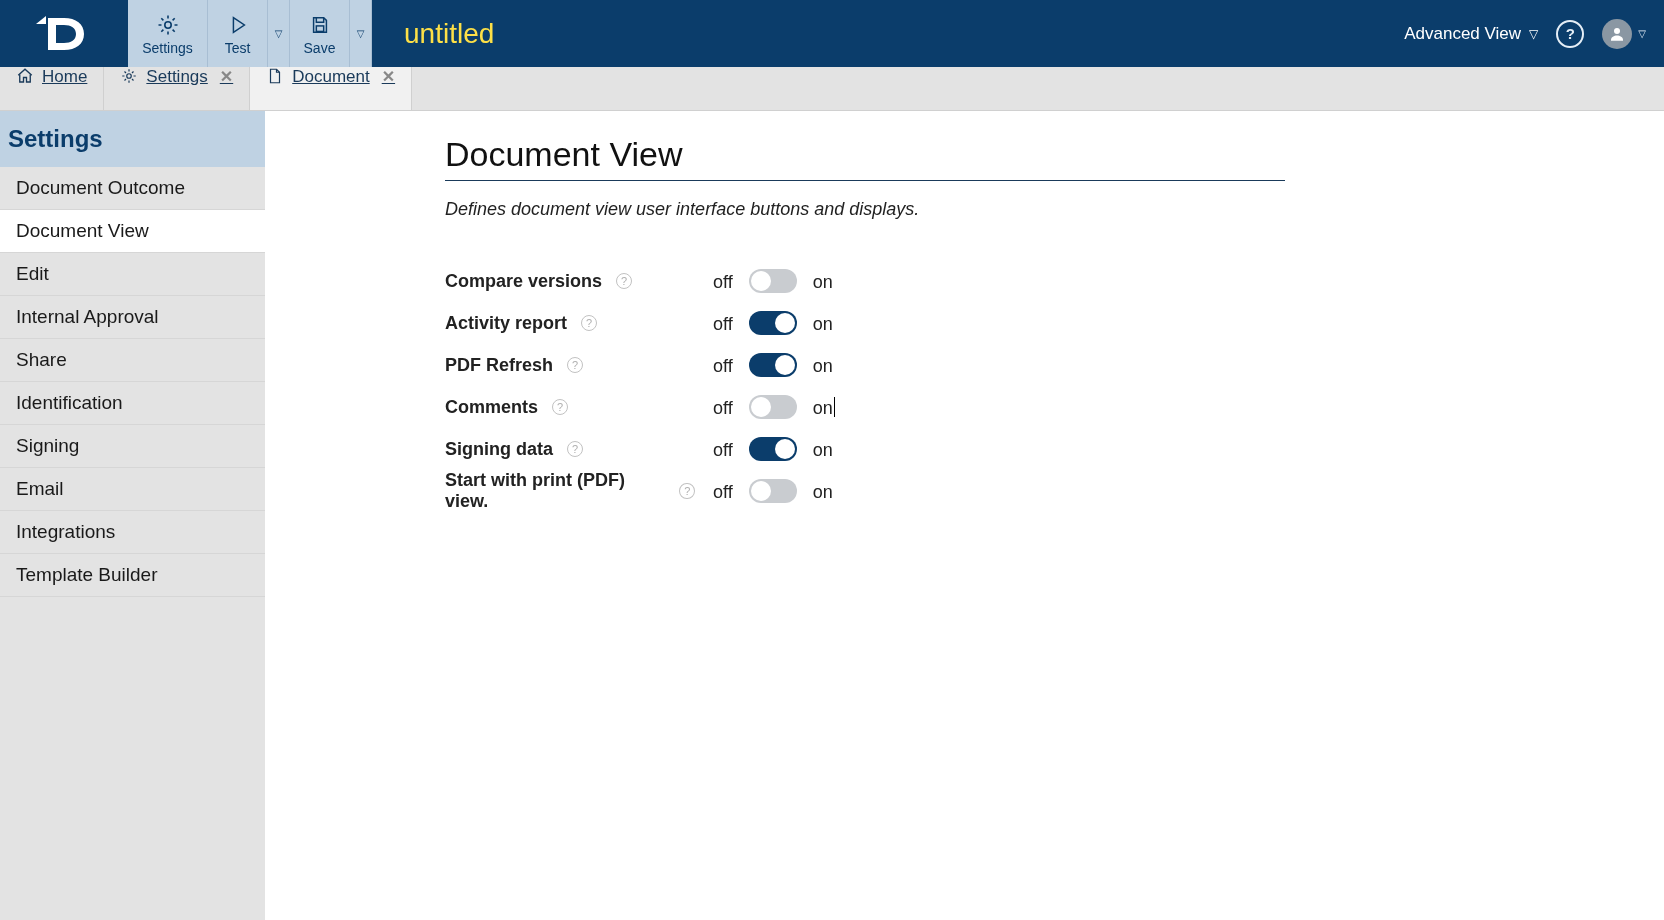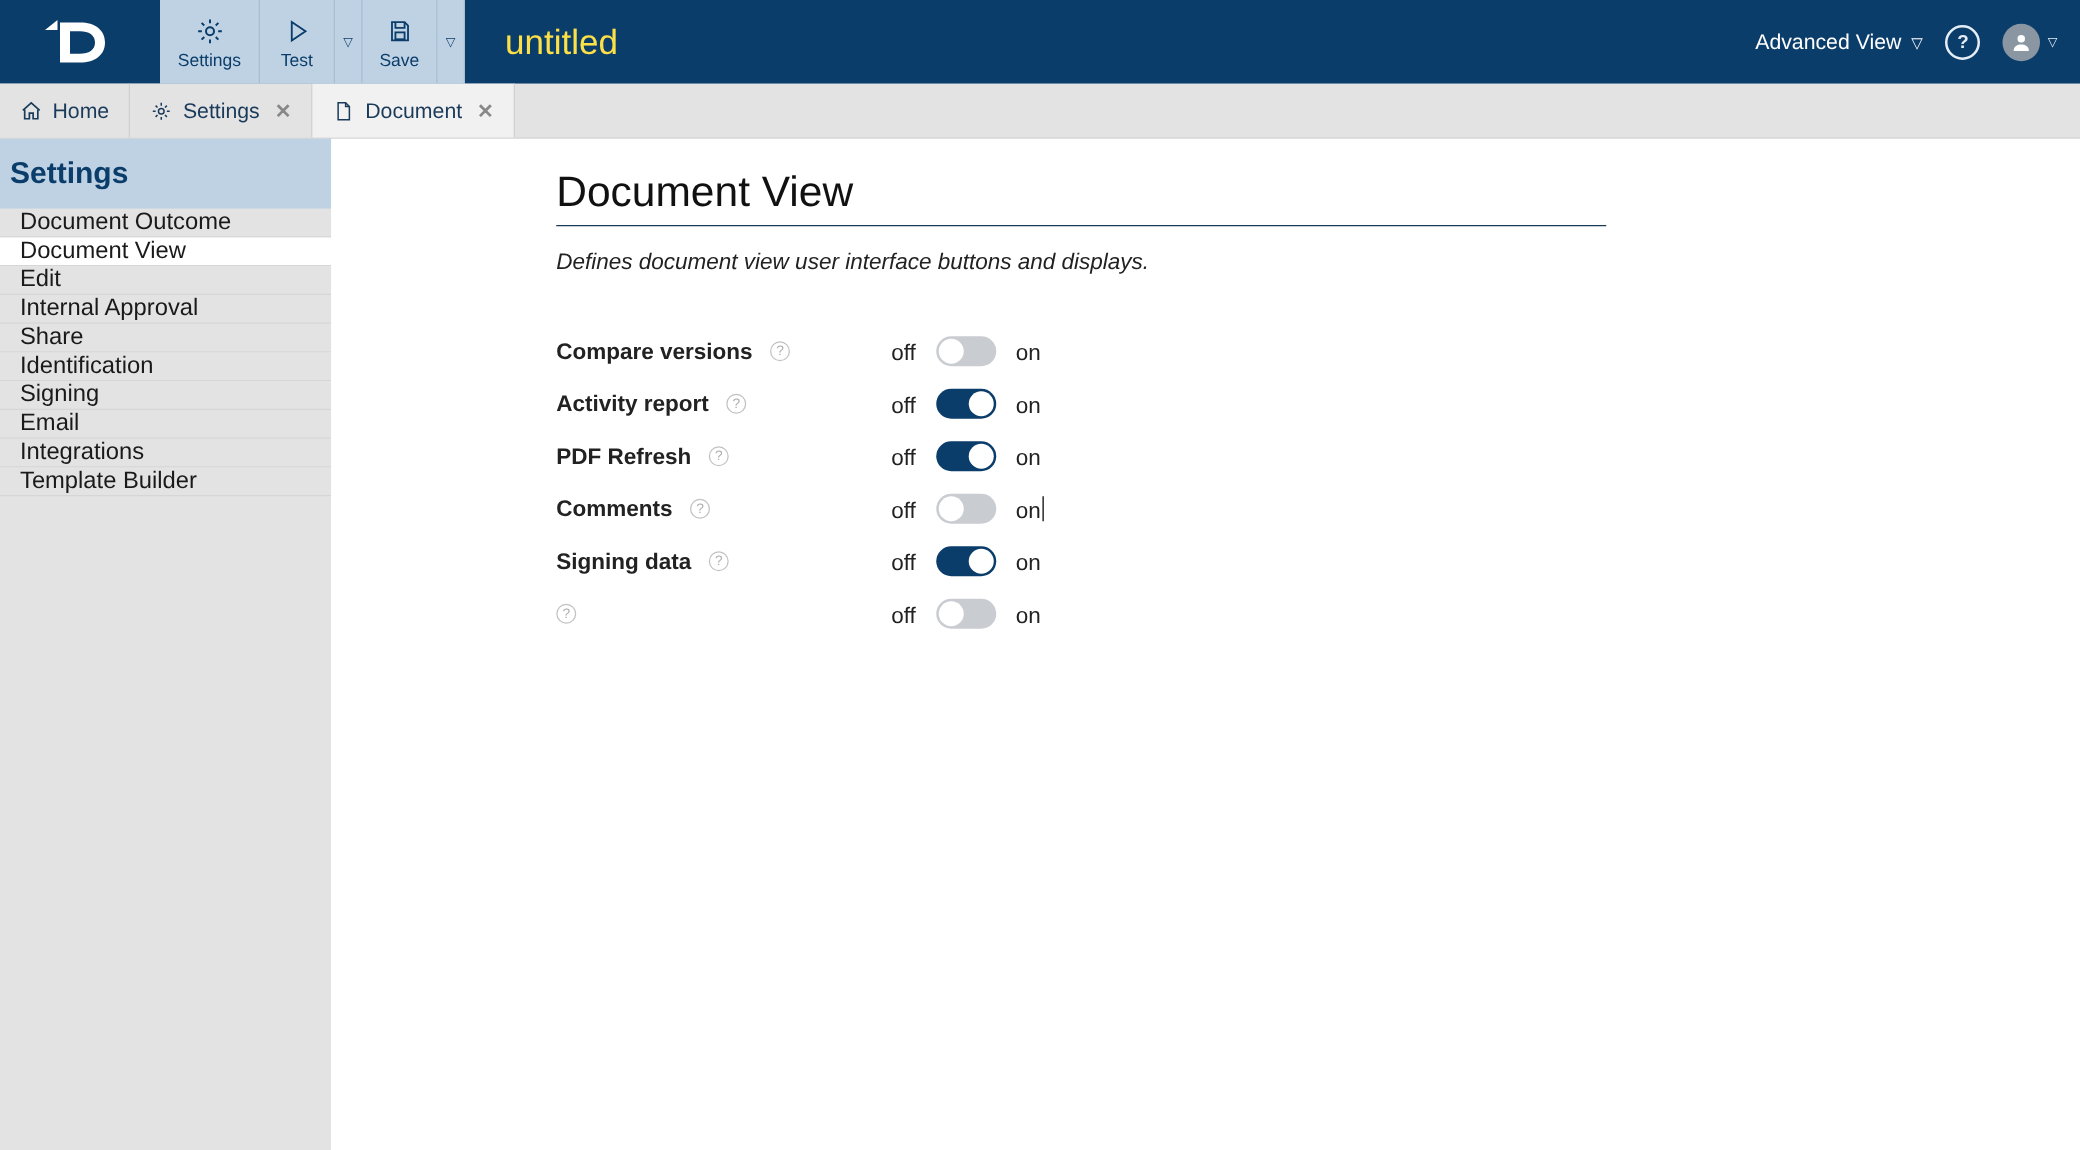--- a/index.html
+++ b/index.html
@@ -109,28 +109,29 @@
 
 .tabstrip {
   height: 44px;
   background: #e3e3e3;
   border-bottom: 1px solid #d0d0d0;
   display: flex;
   align-items: stretch;
 }
 .tab {
   display: flex;
-  align-items: center;
+  align-items: flex-start;
   gap: 8px;
   padding: 0 16px;
   border-right: 1px solid #d0d0d0;
   font-size: 17px;
   color: #1a3a5a;
   cursor: pointer;
   background:#e3e3e3;
+  text-decoration:underline;
 }
 .tab.light { background:#f1f1f1; }
 .tab .close-x {
   color:#888; font-weight:bold; font-size:16px;
   margin-left:4px; cursor:pointer;
 }
 .tab svg { width:18px; height:18px; }
 
 
 .body {
@@ -144,21 +145,21 @@
   flex-direction: column;
 }
 .sidebar-header {
   background: #bfd2e3;
   color: #0b3d6b;
   font-size: 24px;
   font-weight: 700;
   padding: 14px 8px;
 }
 .sidebar-item {
-  padding: 0 16px;
+  padding: 10px 16px;
   font-size: 19px;
   color: #1a1a1a;
   border-bottom: 1px solid #d6d6d6;
   cursor: pointer;
   background:#e3e3e3;
 }
 .sidebar-item.active {
   background: #fff;
 }
 
@@ -423,20 +424,21 @@
             <div class="setting-control">
               <span class="off-label">off</span>
               <div class="toggle on">
                 <div class="toggle-knob"></div>
               </div>
               <span class="on-label">on</span>
             </div>
           </div>
           <div class="setting-row">
             <div class="setting-label">
+              <span>Start with print (PDF) view.</span>
               <span class="help-dot">?</span>
             </div>
             <div class="setting-control">
               <span class="off-label">off</span>
               <div class="toggle off">
                 <div class="toggle-knob"></div>
               </div>
               <span class="on-label">on</span>
             </div>
           </div>

